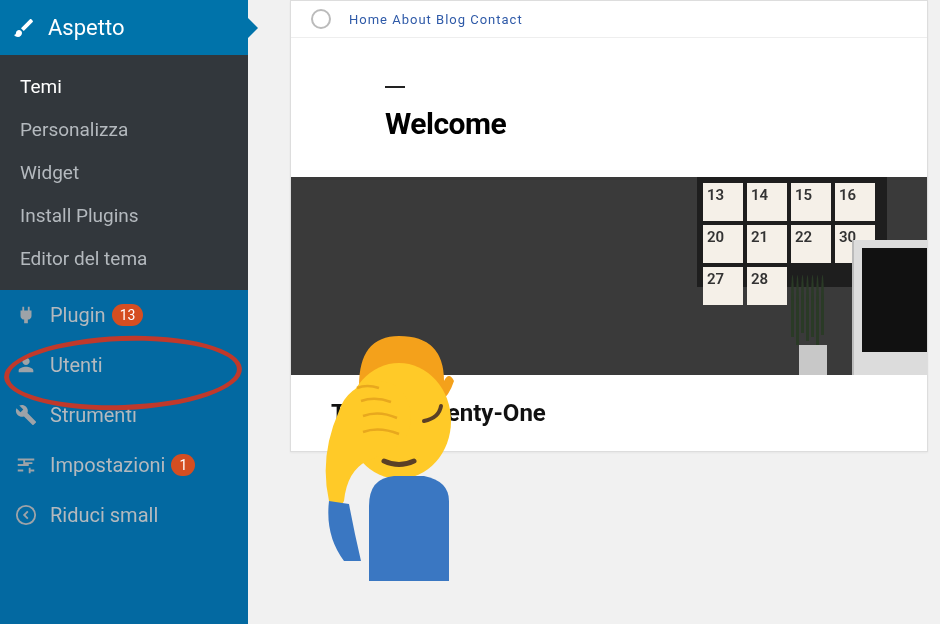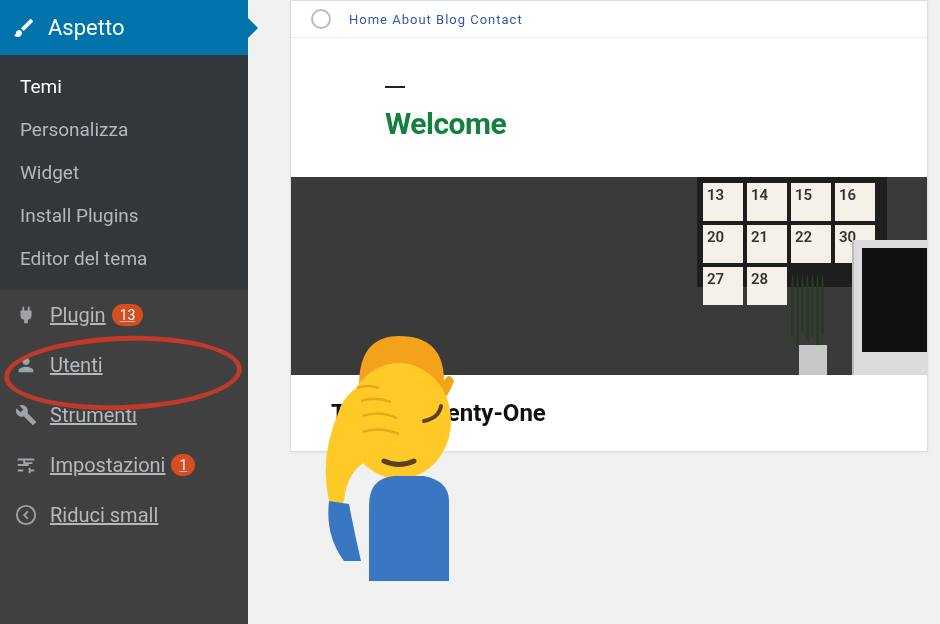--- a/index.html
+++ b/index.html
@@ -7,21 +7,21 @@
       font-family: -apple-system, BlinkMacSystemFont, "Segoe UI", Roboto, sans-serif;
       background: #f1f1f1;
       width: 940px;
       height: 624px;
       overflow: hidden;
       position: relative;
     }
     .sidebar {
       width: 248px;
       height: 624px;
-      background: #404040;
+      background: #0369a1;
       float: left;
       color: #eee;
       position: relative;
     }
     .menu-top {
       background: #0073aa;
       color: #fff;
       padding: 0 12px;
       height: 55px;
       display: flex;
@@ -60,21 +60,20 @@
       font-weight: 400;
     }
     .menu-item {
       padding: 13px 12px;
       display: flex;
       align-items: center;
       color: #b4b9be;
       font-size: 20px;
       cursor: pointer;
       position: relative;
-      text-decoration: underline;
     }
     .menu-item .icon {
       width: 28px;
       margin-right: 10px;
       display: inline-flex;
       align-items: center;
       justify-content: center;
       color: #9ea3a8;
     }
     .badge {
@@ -139,21 +138,21 @@
     }
     .welcome-dash {
       width: 20px;
       height: 2px;
       background: #222;
       margin-bottom: 18px;
     }
     .welcome-title {
       font-size: 30px;
       font-weight: 700;
-      color: #15803d;
+      color: #000000;
       letter-spacing: -0.5px;
     }
     .hero {
       position: relative;
       height: 198px;
       background: #3a3a3a;
       overflow: hidden;
     }
     .hero-text {
       position: absolute;

